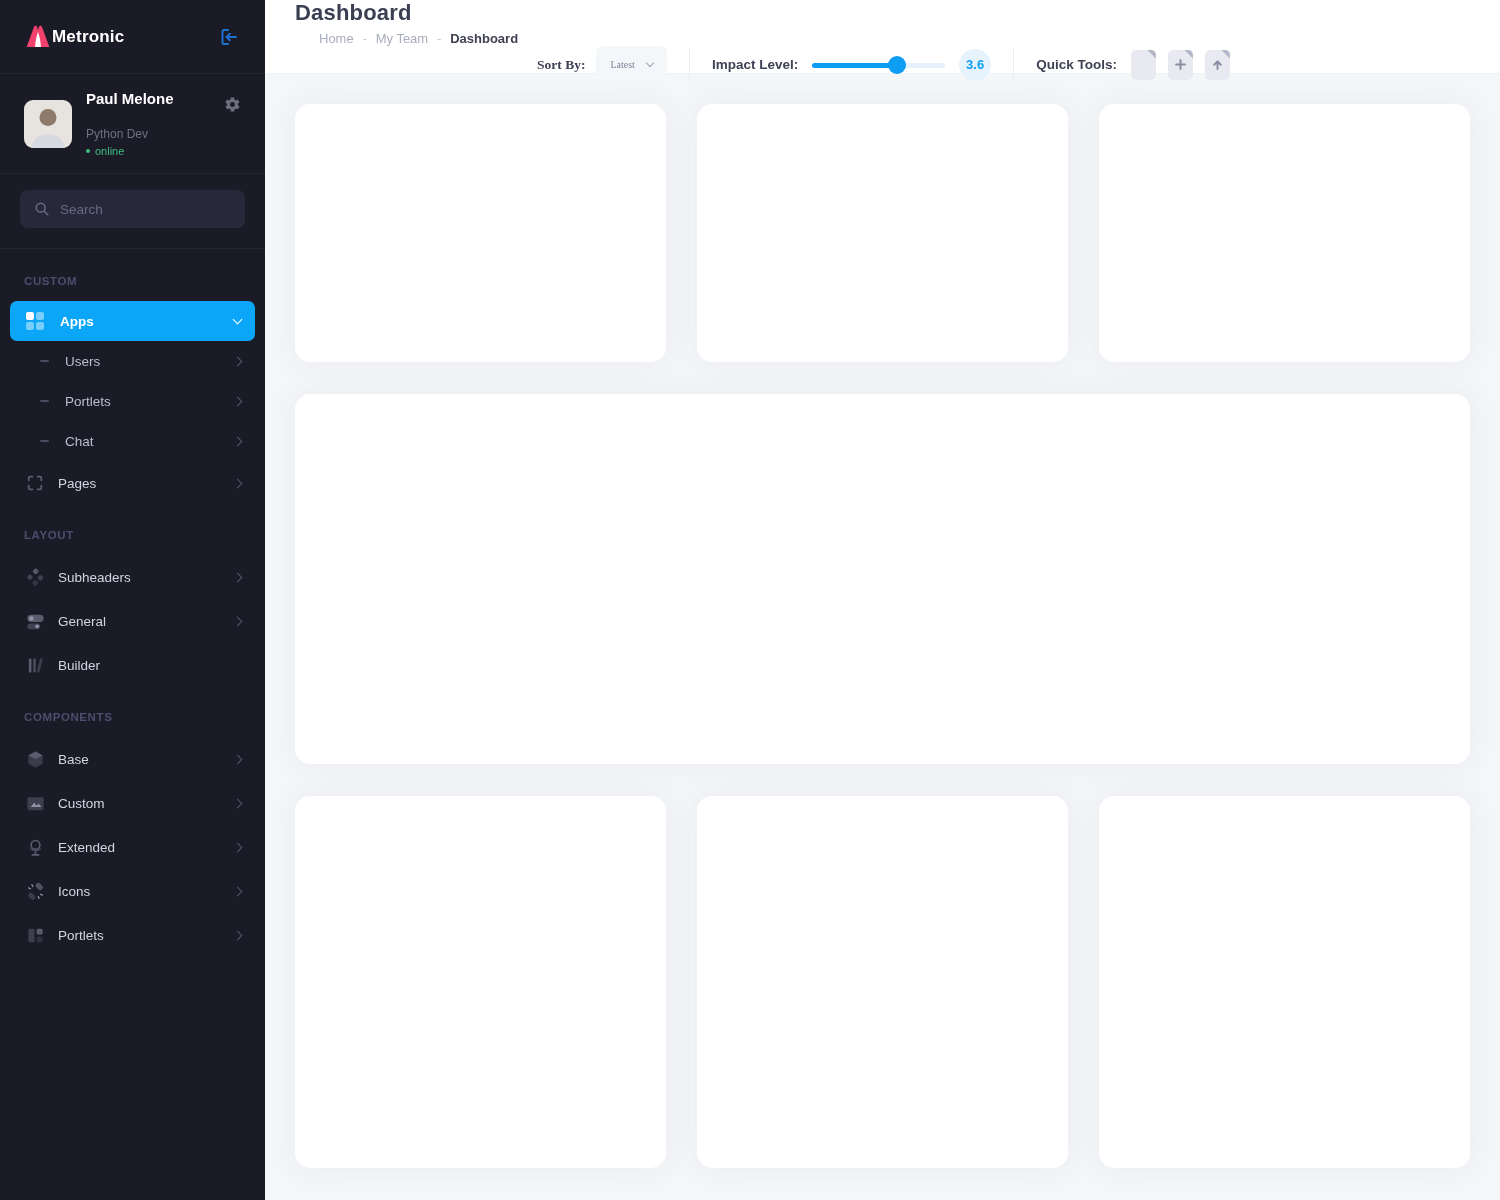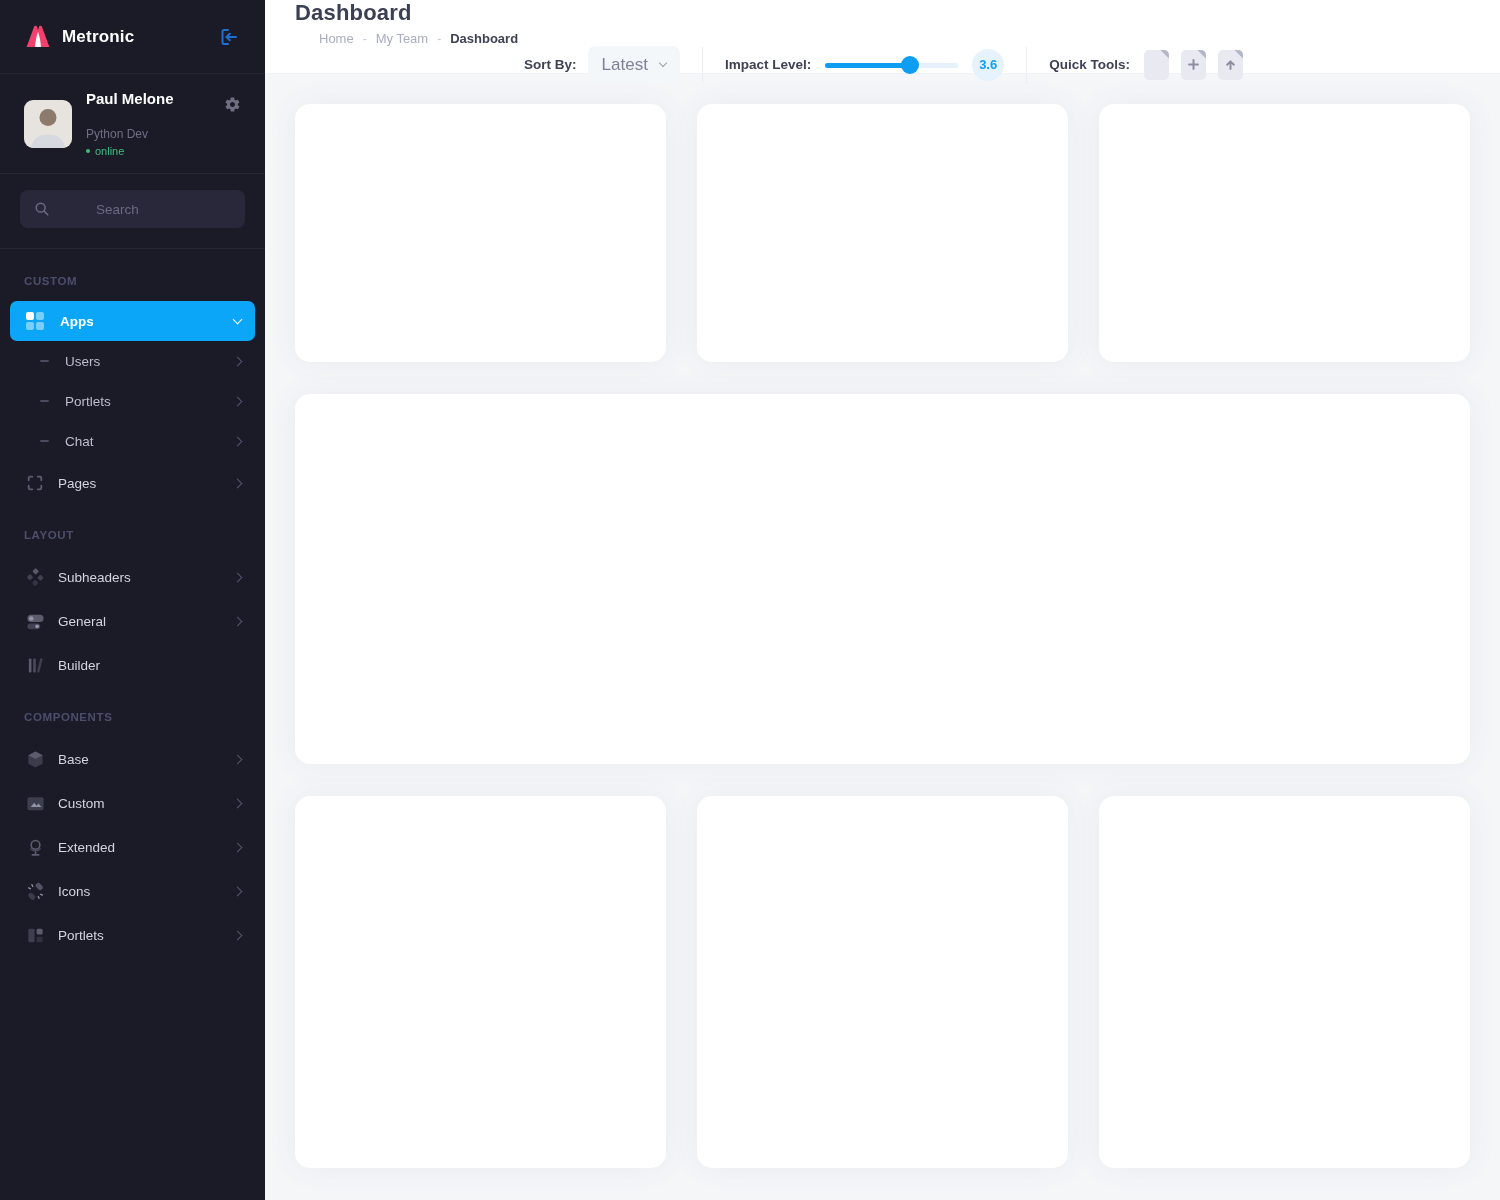--- a/index.html
+++ b/index.html
@@ -4,41 +4,41 @@
 <style>
   * { margin:0; padding:0; box-sizing:border-box; }
   html,body { width:1500px; height:1200px; overflow:hidden;
     font-family:"Liberation Sans", sans-serif; background:#f5f6f8; }
 
   
   .sidebar { position:fixed; left:0; top:0; width:265px; height:1200px;
     background:#1b1b28; color:#cfcfdd; z-index:10; }
   .brand { height:74px; display:flex; align-items:center; padding:0 22px 0 24px;
     border-bottom:1px solid rgba(255,255,255,0.05); }
-  .brand-logo { display:flex; align-items:center; gap:10px; }
+  .brand-logo { display:flex; align-items:center; }
   .brand-name { color:#fff; font-size:17px; font-weight:700; letter-spacing:.2px; }
   .collapse-btn { margin-left:auto; background:none; border:none; cursor:pointer;
     display:flex; padding:2px; }
 
   .user-block { position:relative; display:flex; gap:14px; align-items:center;
     padding:16px 24px; border-bottom:1px solid rgba(255,255,255,0.05); }
   .avatar { width:48px; height:48px; border-radius:9px; overflow:hidden; flex:none; }
   .user-name { color:#ffffff; font-size:15px; font-weight:700; }
   .user-role { color:#6d6f83; font-size:12px; margin-top:20px; }
   .user-status { color:#3dbd7d; font-size:11px; margin-top:4px;
     display:flex; align-items:center; gap:5px; }
   .status-dot { width:4px; height:4px; border-radius:50%; background:#3dbd7d; display:inline-block; }
   .gear-btn { position:absolute; right:24px; top:22px; background:none; border:none;
     cursor:pointer; display:flex; }
 
   .search-block { padding:16px 20px 20px; border-bottom:1px solid rgba(255,255,255,0.05); }
   .search-box { display:flex; align-items:center; gap:10px; height:38px;
     background:#28283a; border-radius:8px; padding:0 14px; }
   .search-box input { flex:1; background:transparent; border:none; outline:none;
-    color:#fdba74; font-size:13.5px; font-family:inherit;margin-left:36px; }
+    color:#fdba74; font-size:13.5px; font-family:inherit; }
   .search-box input::placeholder { color:#696b84; }
 
   .nav { padding-top:2px; }
   .nav-section-label { padding:24px 24px 14px; font-size:11.5px; font-weight:700;
     letter-spacing:.6px; color:#4c4e6d; }
   .nav-item { display:flex; align-items:center; height:44px; padding:0 24px;
     cursor:pointer; font-size:13.5px; color:#d4d4e1; }
   .nav-item .nav-icon { width:22px; margin-right:12px; display:flex; justify-content:center; }
   .nav-item.active { background:#0ba6f8; margin:0 10px; padding:0 14px; height:40px;
     border-radius:7px; color:#fff; font-weight:700; }
@@ -64,24 +64,24 @@
     padding:0 28px 0 30px; border-bottom:1px solid #f1f2f6;flex-direction:column; }
   .page-head { margin-right:auto; }
   .page-title { font-size:22px; font-weight:700; color:#3a3f52; letter-spacing:.2px; }
   .breadcrumb { display:flex; align-items:center; gap:9px; margin-top:5px; font-size:13px;margin-left:24px; }
   .bc-link { color:#a9adbd; cursor:pointer; }
   .bc-sep { color:#c3c6d1; font-size:12px; }
   .bc-current { color:#3f4254; font-weight:700; }
 
   .header-tools { display:flex; align-items:center; }
   .tool-label { font-size:13.5px; font-weight:700; color:#3f4254; white-space:nowrap; }
-  .sort-group { display:flex; align-items:center; gap:11px; }
+  .sort-group { display:flex; align-items:center; gap:11px;font-family:Liberation Serif, serif; }
   .select { display:flex; align-items:center; gap:12px; height:37px; padding:0 14px;
     background:#f4f7f9; border:none; border-radius:7px; cursor:pointer;
-    font-family:inherit; font-size:17px; color:#7e8299; }
+    font-family:inherit; font-size:10px; color:#7e8299; }
   .select .chev { width:6px; height:6px; border-color:#9ba0b0; transform:rotate(45deg);
     margin-top:-3px; }
   .vdiv { width:1px; height:36px; background:#eceef3; margin:0 22px; }
 
   .impact-group { display:flex; align-items:center; gap:14px; }
   .slider { position:relative; width:133px; height:18px; cursor:pointer; }
   .slider-track { position:absolute; top:7px; left:0; right:0; height:5px;
     border-radius:3px; background:#e7f1fb; }
   .slider-fill { position:absolute; top:7px; left:0; width:var(--pct,64%); height:5px;
     border-radius:3px; background:#0d9df3; }

